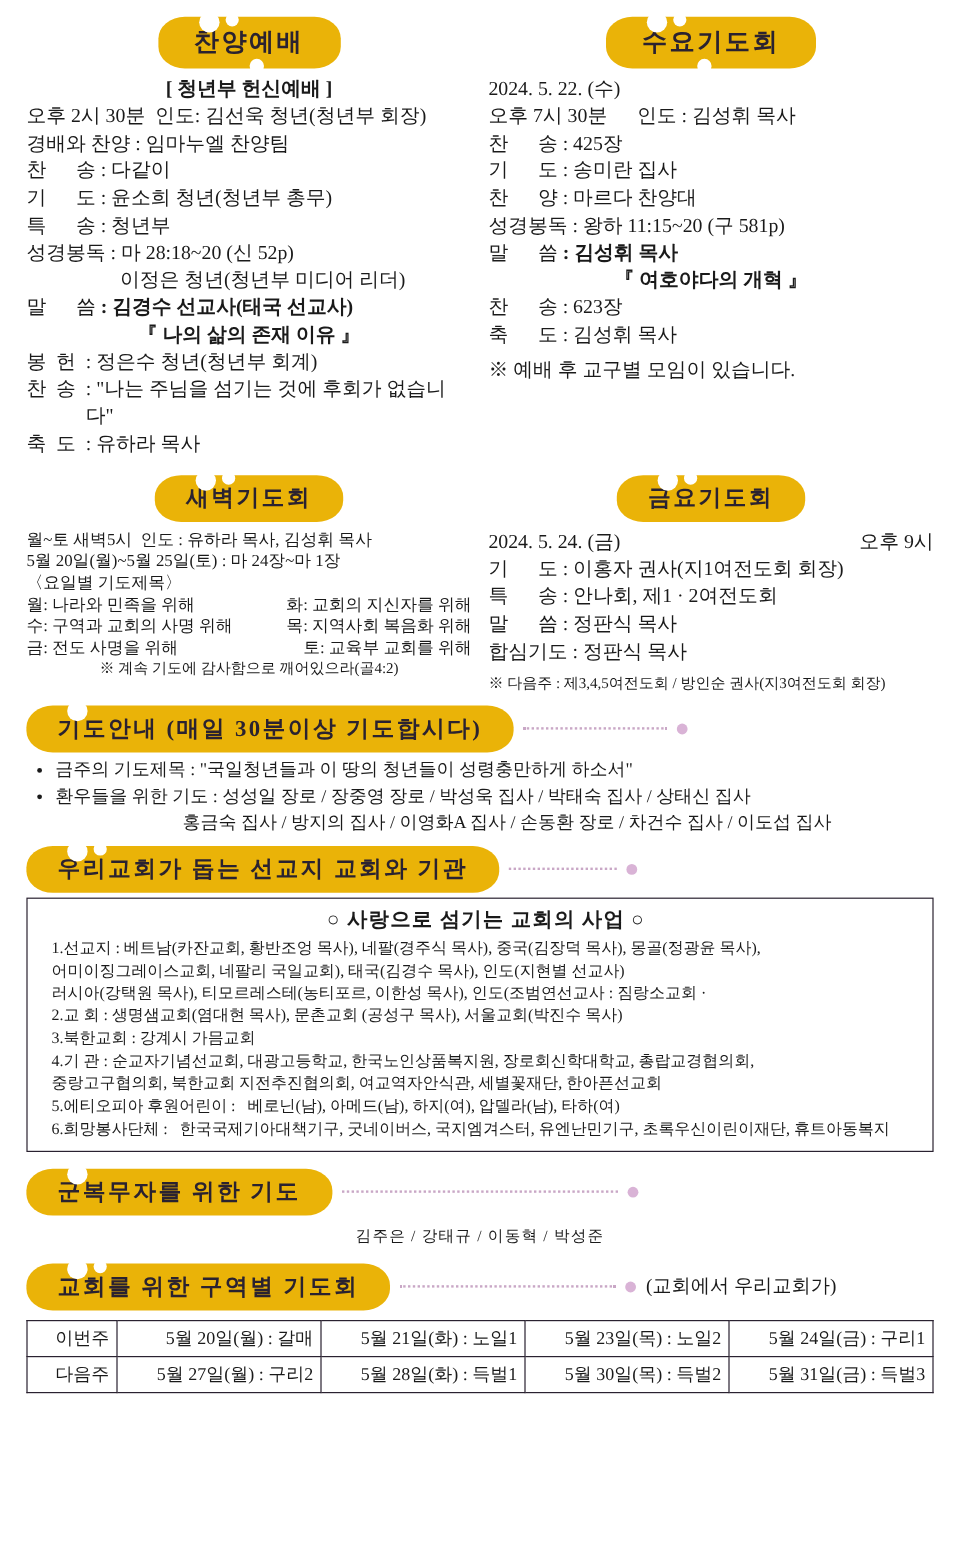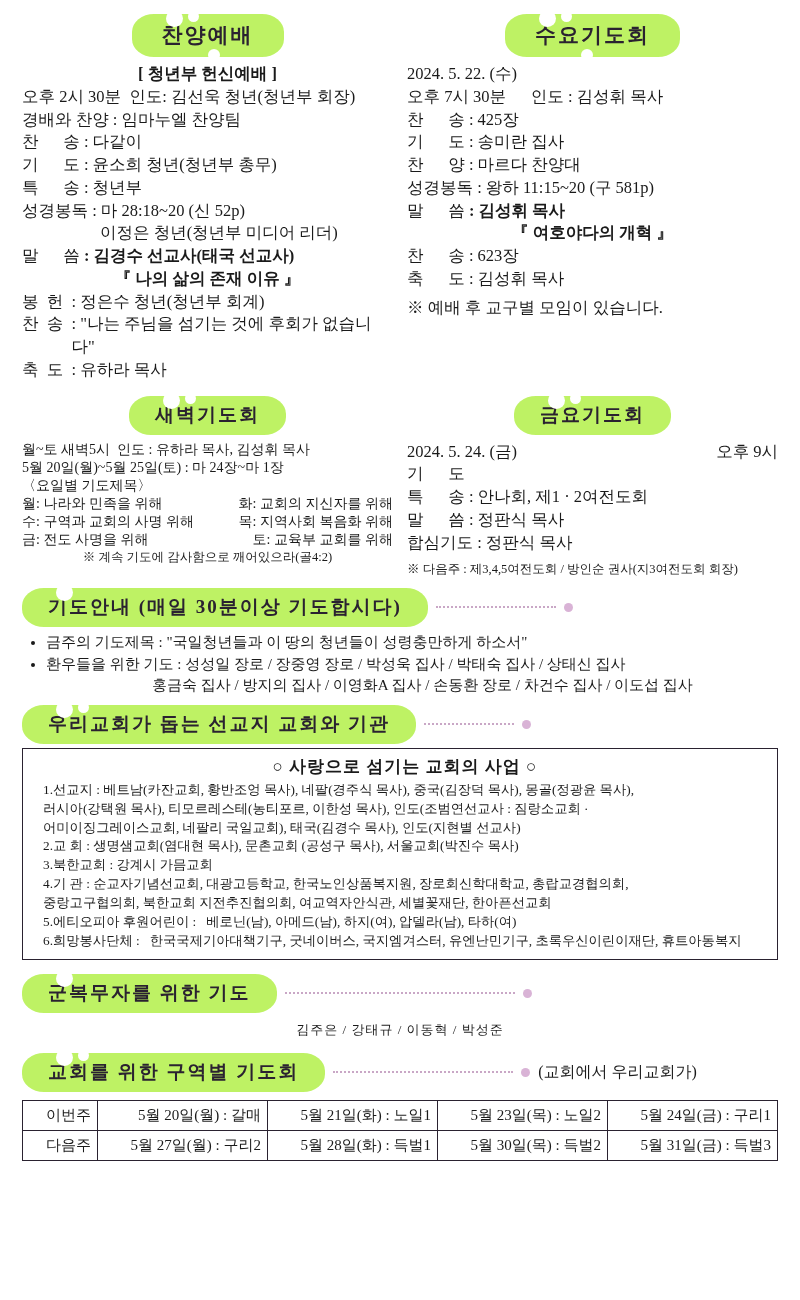--- a/index.html
+++ b/index.html
@@ -13,21 +13,21 @@
   }
   .page{
     position:relative;
     width:800px;height:1300px;
     box-sizing:border-box;
     padding:14px 22px 10px 22px;
   }
   
   .pill{
     display:inline-block;
-    background:#bef264;
+    background:#eab308;
     border-radius:22px/18px;
     padding:7px 30px 8px 30px;
     font-weight:bold;
     font-size:21px;
     letter-spacing:2px;
     color:#2a2230;
     position:relative;
   }
   .pill.small{font-size:19px;padding:6px 26px 7px 26px;}
   .pill .cloud{
@@ -257,20 +257,21 @@
         </span>
       </div>
       <div class="blk mt6">
         <div class="rowsp">
           <span>2024. 5. 24. (금)</span>
           <span>오후 9시</span>
         </div>
         <div class="row">
           <span class="lbl">기      도</span>
           <span>&nbsp;</span>
+          <span>: 이홍자 권사(지1여전도회 회장)</span>
         </div>
         <div class="row">
           <span class="lbl">특      송</span>
           <span>&nbsp;</span>
           <span>: 안나회, 제1 · 2여전도회</span>
         </div>
         <div class="row">
           <span class="lbl">말      씀</span>
           <span>&nbsp;</span>
           <span>: 정판식 목사</span>
@@ -312,24 +313,24 @@
       <span class="dot-end"></span>
     </div>
 
     <div class="mbox">
       <div class="mtitle">○ 사랑으로 섬기는 교회의 사업 ○</div>
       <div class="mline">
         <span class="n">1.선교지 :</span>
         <span>베트남(카잔교회, 황반조엉 목사), 네팔(경주식 목사), 중국(김장덕 목사), 몽골(정광윤 목사),</span>
       </div>
       <div class="mline">
+        <span>어미이징그레이스교회, 네팔리 국일교회), 태국(김경수 목사), 인도(지현별 선교사)</span>
+      </div>
+      <div class="mline">
         <span>러시아(강택원 목사), 티모르레스테(농티포르, 이한성 목사), 인도(조범연선교사 : 짐랑소교회 ·</span>
-      </div>
-      <div class="mline">
-        <span>어미이징그레이스교회, 네팔리 국일교회), 태국(김경수 목사), 인도(지현별 선교사)</span>
       </div>
       <div class="mline">
         <span class="n">2.교   회 :</span>
         <span>생명샘교회(염대현 목사), 문촌교회 (공성구 목사), 서울교회(박진수 목사)</span>
       </div>
       <div class="mline">
         <span class="n">3.북한교회 :</span>
         <span>강계시 가믐교회</span>
       </div>
       <div class="mline">

